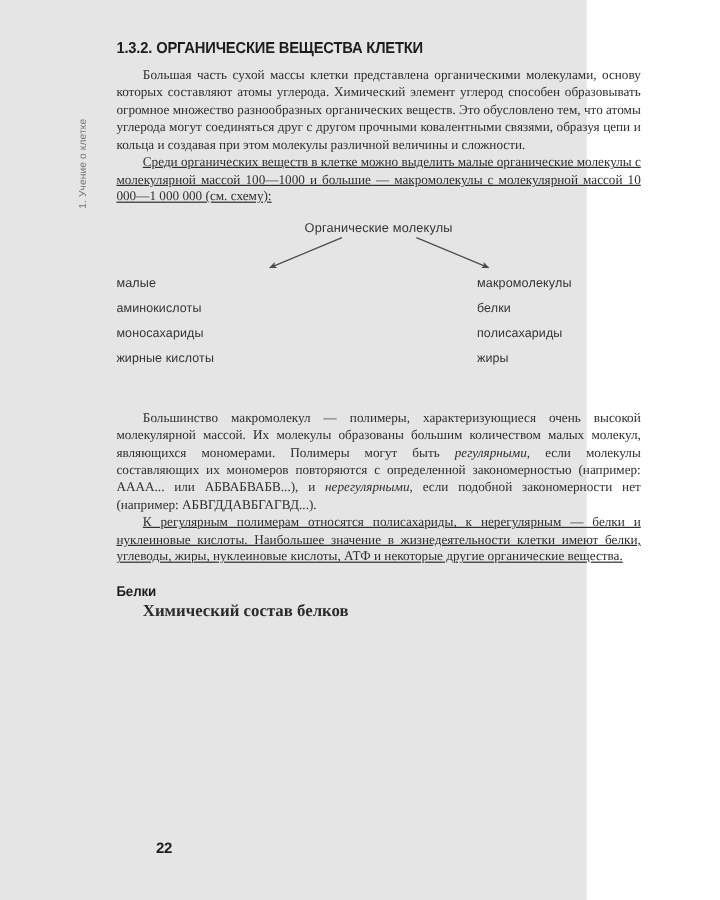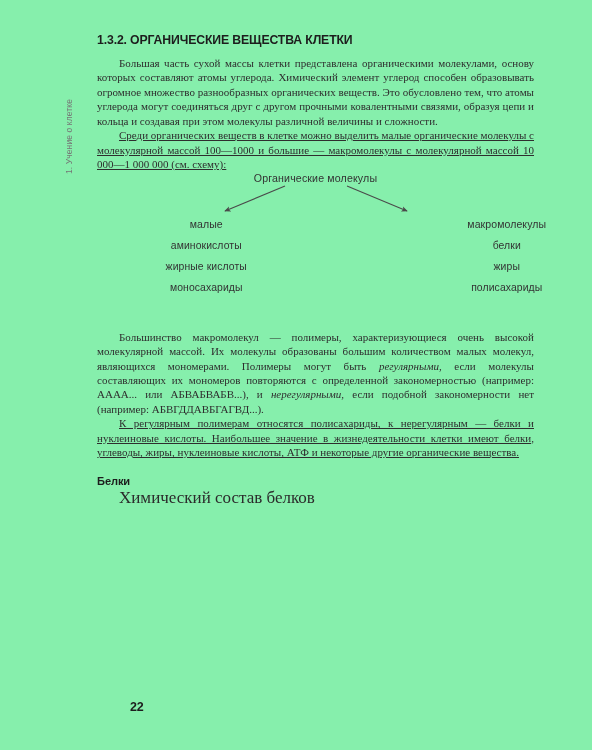--- a/index.html
+++ b/index.html
@@ -12,23 +12,23 @@
     height: 750px;
     position: relative;
     overflow: hidden;
     font-family: "Liberation Serif", serif;
     color: #2b2b2b;
   }
 
   #page {
     position: absolute;
     left: 0; top: 0;
-    width: 592px;
+    width: 489px;
     height: 750px;
-    background: #86efac;
+    background: #e5e5e5;
   }
 
   
   .side-tab {
     position: absolute;
     left: 64px;
     top: 34px;
     width: 140px;
     height: 14px;
     transform: rotate(-90deg);
@@ -72,21 +72,21 @@
     hyphens: manual;
   }
   p.body + p.body { margin-top: 0; text-decoration: underline; }
 
   .it { font-style: italic; }
   .bd { font-weight: bold; }
 
   
   .scheme {
     position: relative;
-    margin: 0 0 10px 0;
+    margin: 12px 0 10px 0;
     height: 148px;
     font-family: "Liberation Sans", sans-serif;
     color: #333333;
   }
   .scheme-title {
     position: absolute;
     left: 0; right: 0;
     top: 0;
     text-align: center;
     font-size: 10.6px;
@@ -105,21 +105,21 @@
     left: 0; right: 0;
     top: 42px;
   }
   .scheme-row {
     display: flex;
     height: 21px;
     align-items: center;
   }
   .scheme-cell {
     flex: 0 0 50%;
-    text-align: center;
+    text-align: left;
     font-size: 10.4px;
     letter-spacing: 0.1px;
   }
   .scheme-cell.left  { padding-right: 46px; }
   .scheme-cell.right { padding-left: 36px; }
   .scheme-head { font-size: 10.5px; }
 
   
   h2.sub-title {
     font-family: "Liberation Sans", sans-serif;
@@ -127,24 +127,24 @@
     font-weight: bold;
     letter-spacing: -0.1px;
     color: #1d1d1d;
     margin: 14px 0 3px 0;
     transform: scaleX(0.94);
     transform-origin: left center;
   }
 
   .runin {
     display: block;
-    font-size: 17px;
+    font-size: 14px;
     line-height: 14.45px;
     text-indent: 22px;
-    font-weight: normal;
+    font-weight: bold;
     margin: 0;
   }
 
   
   .folio {
     position: absolute;
     left: 97px;
     top: 700px;
     font-family: "Liberation Sans", sans-serif;
     font-weight: bold;
@@ -190,29 +190,29 @@
           <div class="scheme-cell right scheme-head">макромолекулы</div>
         </div>
 
         <div class="scheme-row">
           <div class="scheme-cell left">аминокислоты</div>
           <div class="scheme-cell right">белки</div>
         </div>
 
 
         <div class="scheme-row">
+          <div class="scheme-cell left">моносахариды</div>
+          <div class="scheme-cell right">полисахариды</div>
+        </div>
+
+        <div class="scheme-row">
           <div class="scheme-cell left">жирные кислоты</div>
           <div class="scheme-cell right">жиры</div>
         </div>
 
-        <div class="scheme-row">
-          <div class="scheme-cell left">моносахариды</div>
-          <div class="scheme-cell right">полисахариды</div>
-        </div>
-
       </div>
     </div>
 
     <p class="body"><span>Большинство макромолекул — полимеры, характеризующиеся очень высокой молекулярной массой. Их молекулы образованы большим количеством малых молекул, являющихся мономерами. Полимеры могут быть </span><span class="it">регулярными</span><span>, если молекулы составляющих их мономеров повторяются с определенной закономерностью (например: АААА... или АБВАБВАБВ...), и </span><span class="it">нерегулярными</span><span>, если подобной закономерности нет (например: АБВГДДАВБГАГВД...).</span></p>
 
     <p class="body">К регулярным полимерам относятся полисахариды, к нерегулярным — белки и нуклеиновые кислоты. Наибольшее значение в жизнедеятельности клетки имеют белки, углеводы, жиры, нуклеиновые кислоты, АТФ и некоторые другие органические вещества.</p>
 
     <h2 class="sub-title">Белки</h2>
 
 

